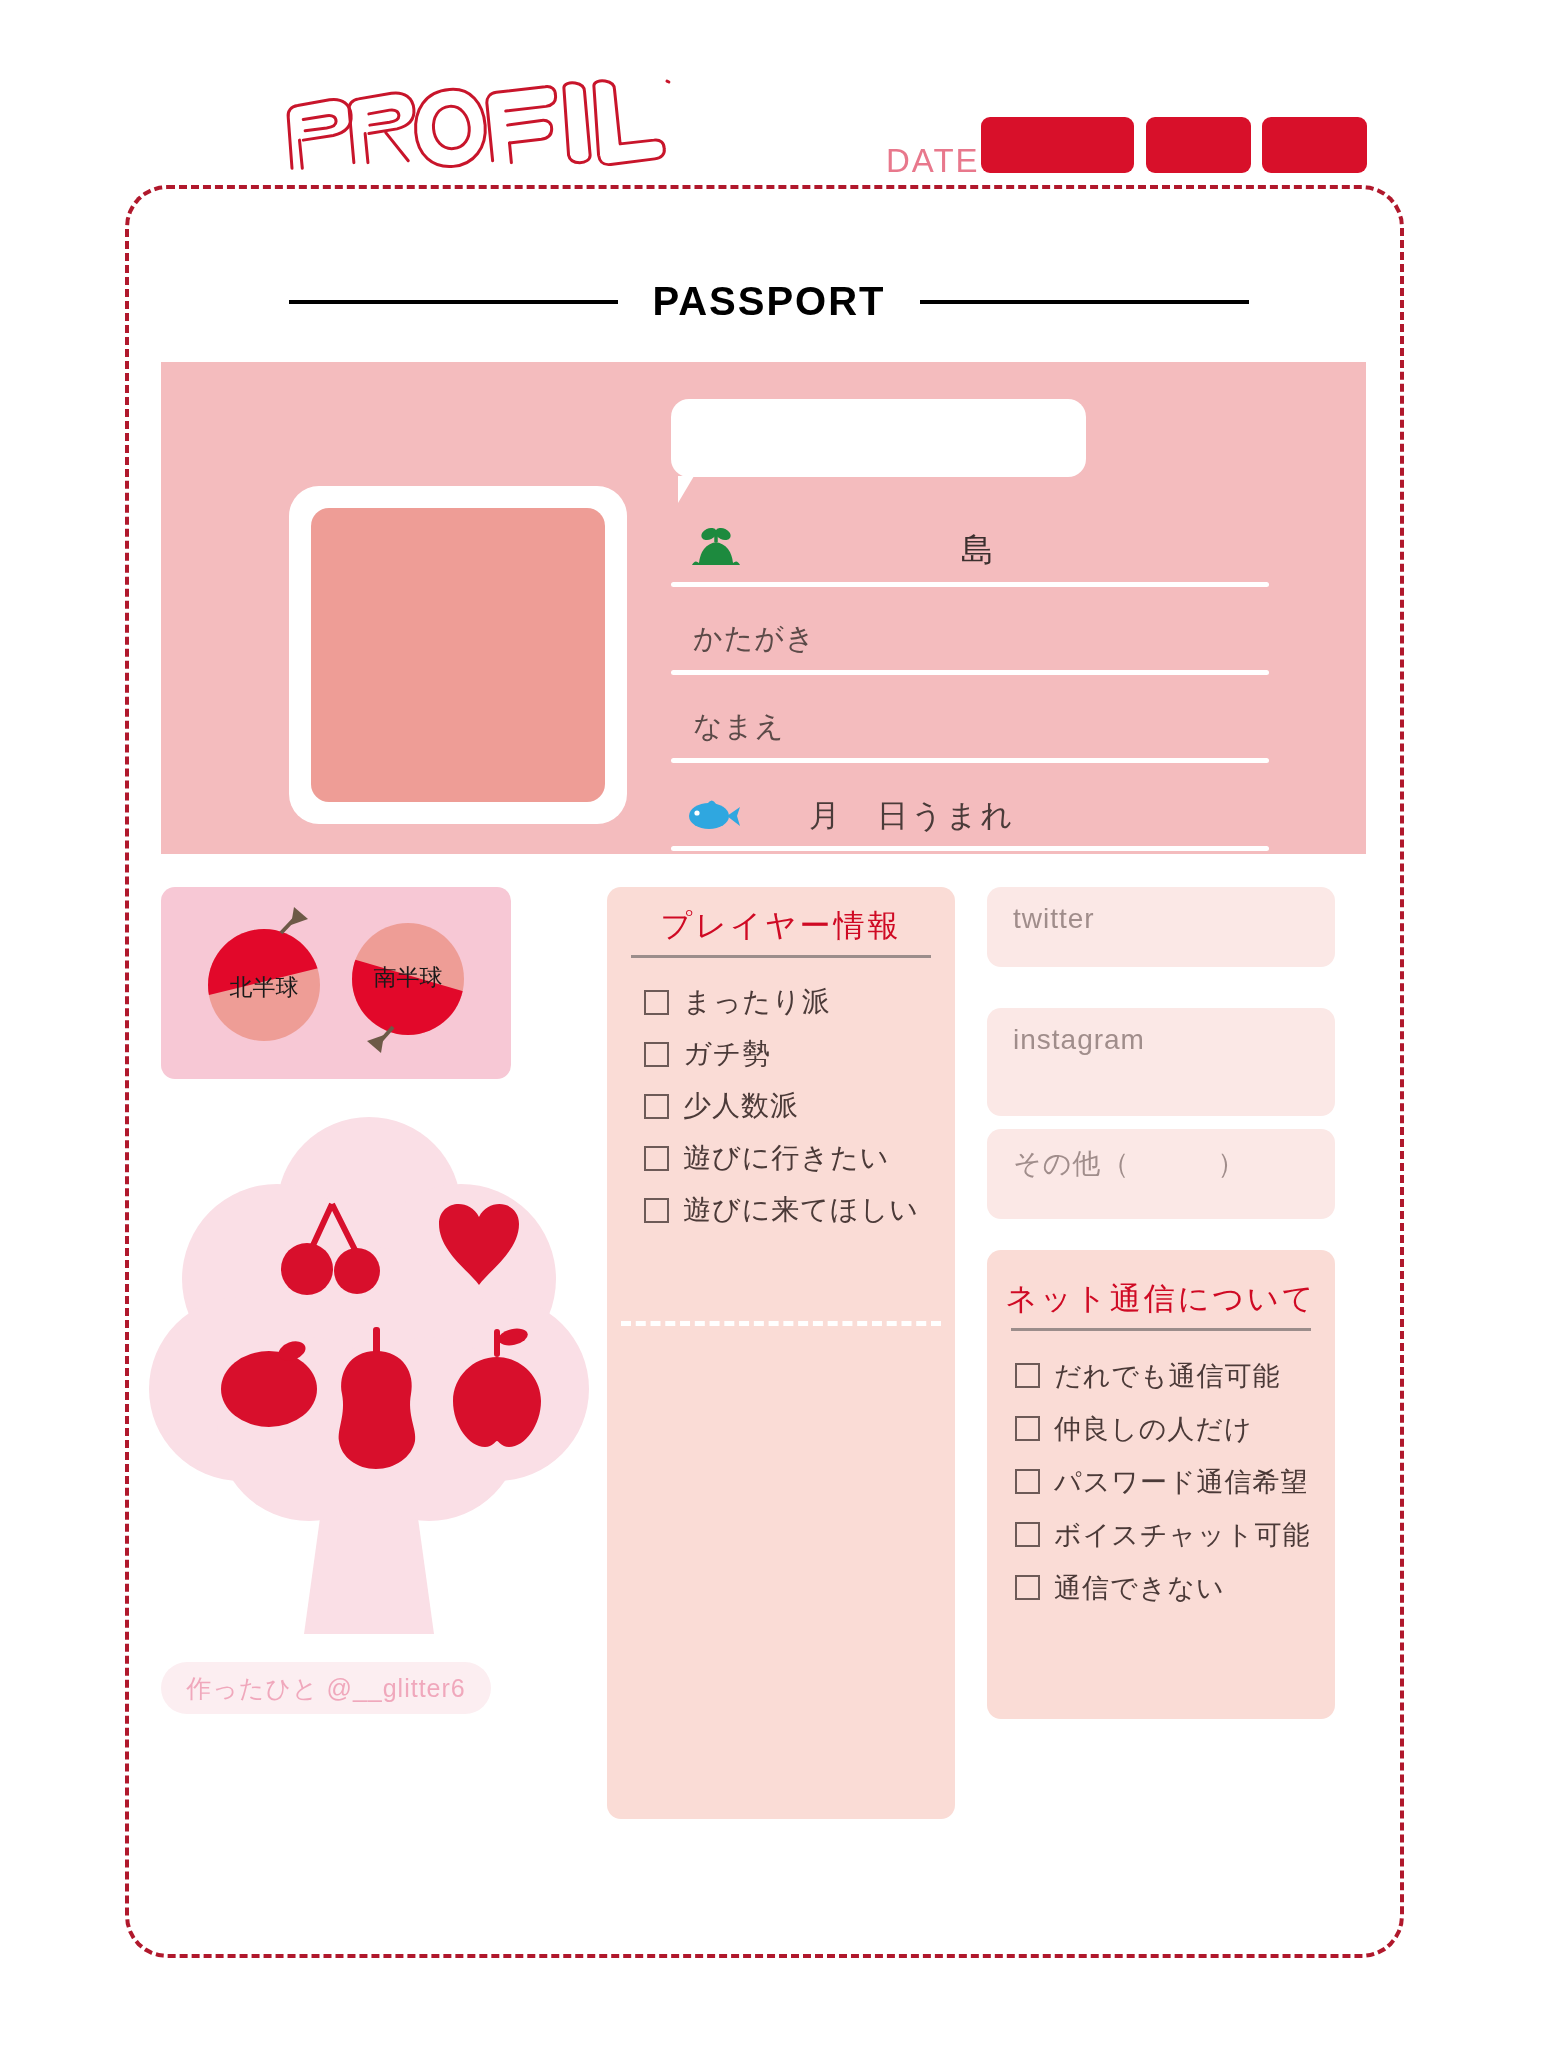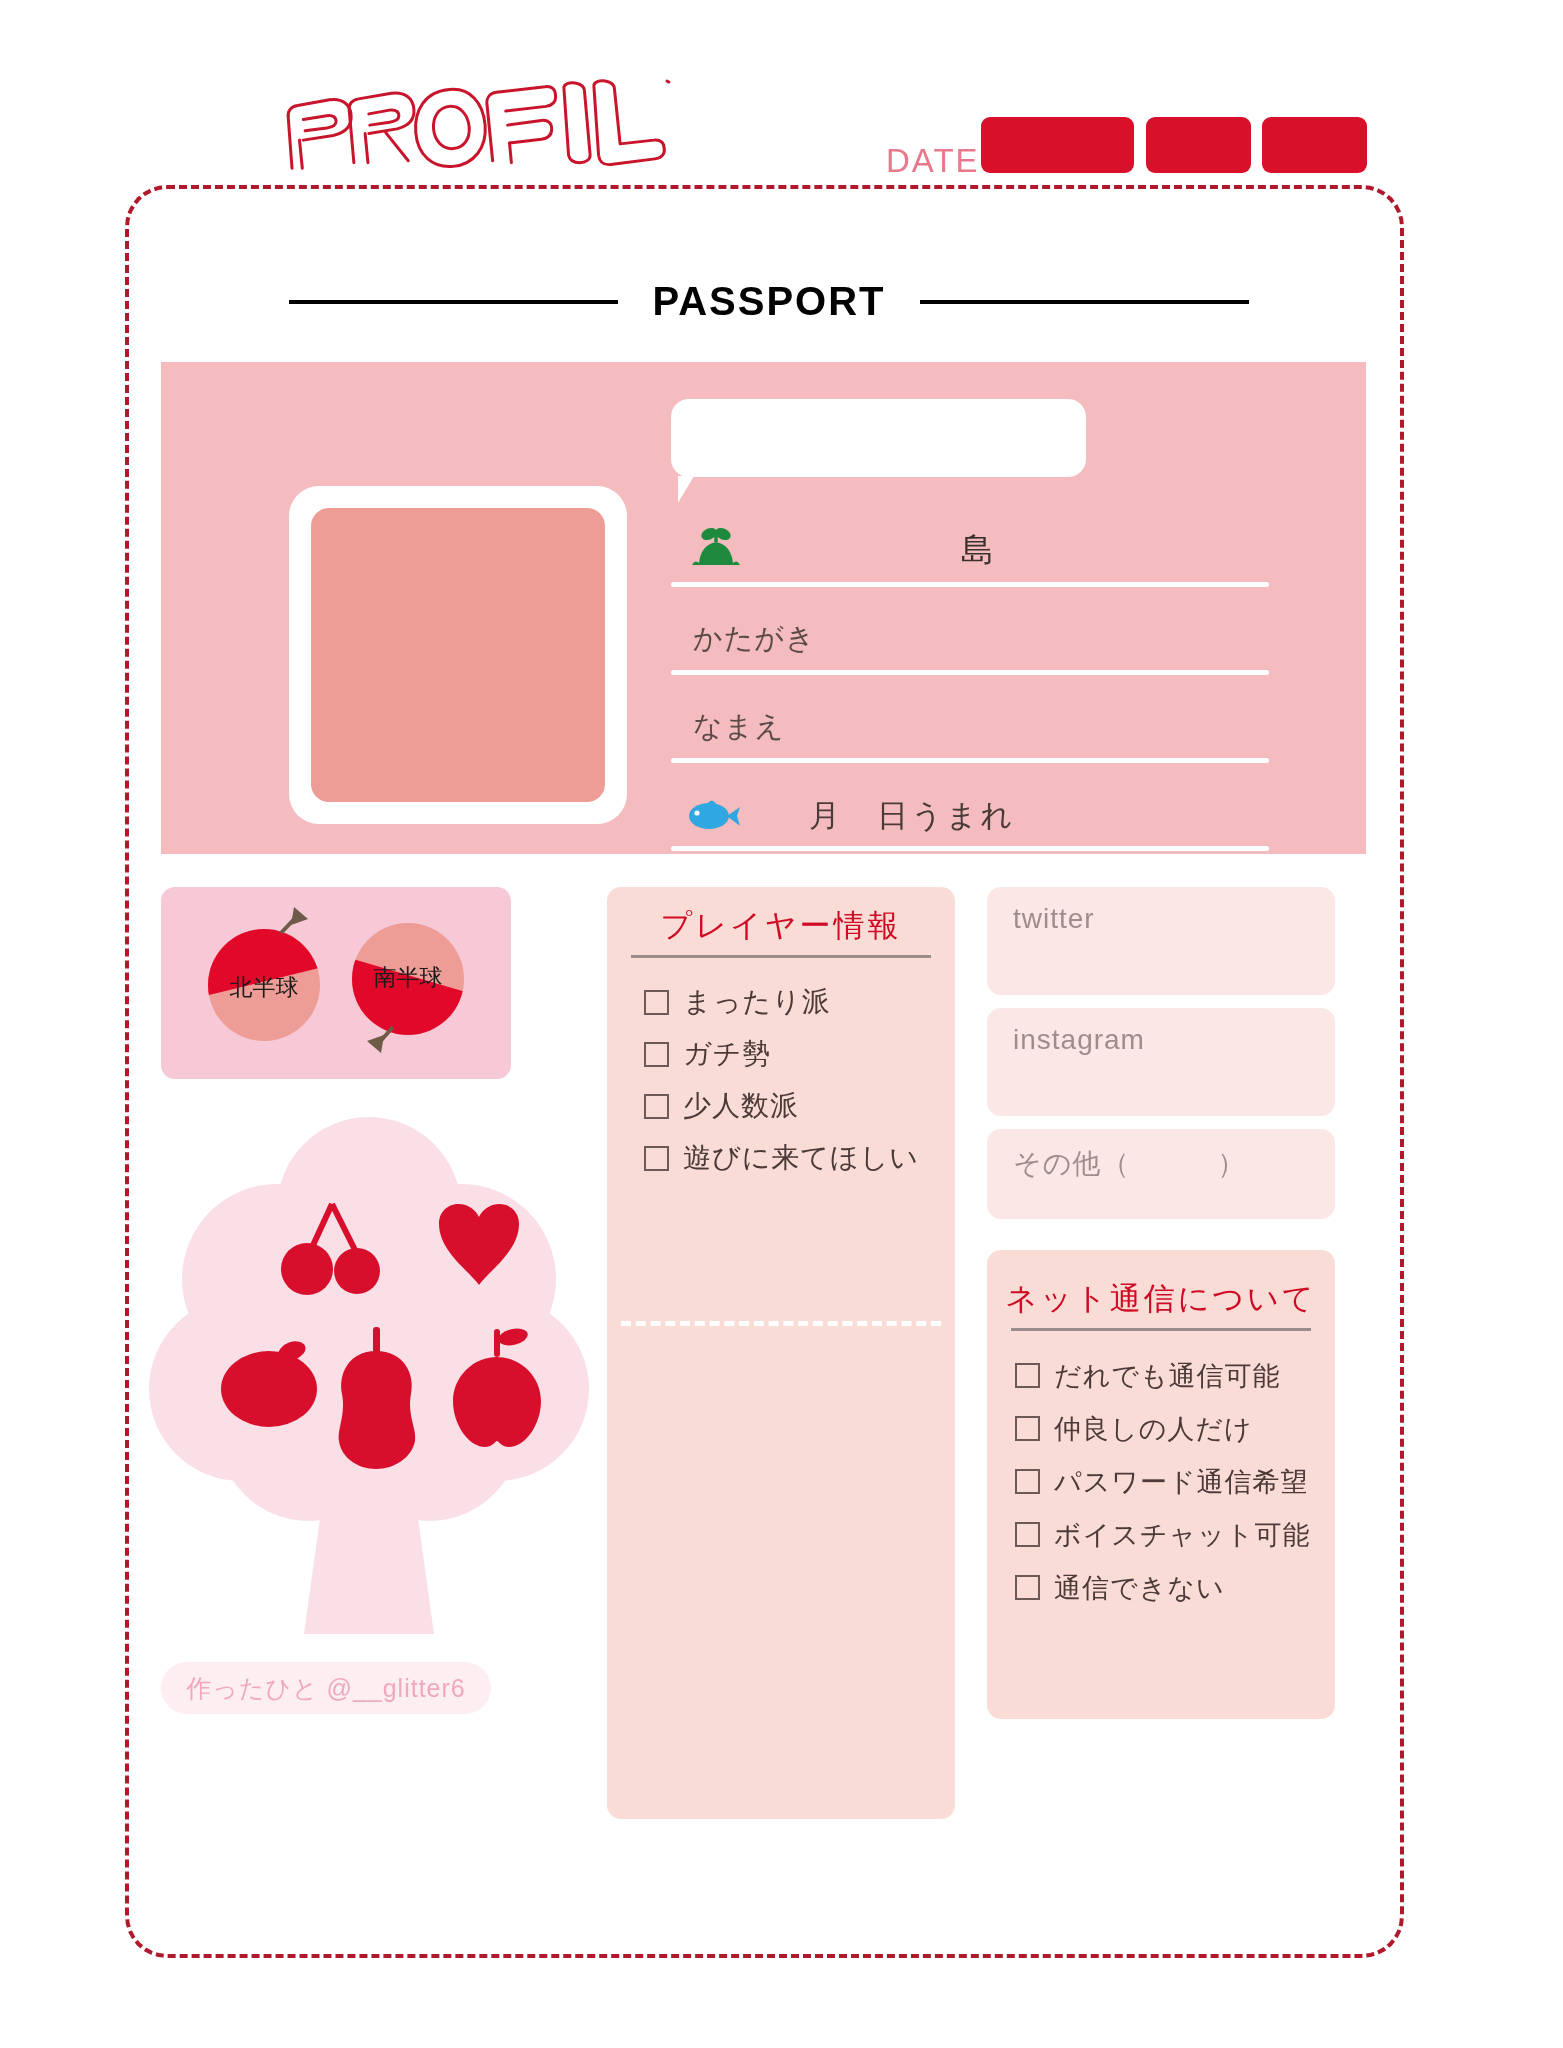--- a/index.html
+++ b/index.html
@@ -130,21 +130,21 @@
 
   
   .social-box {
     position: absolute; left: 858px;
     width: 348px; background: #fbe8e6; border-radius: 14px;
   }
   .social-box .ph {
     position: absolute; left: 26px; top: 16px;
     font-size: 28px; color: #a08d8b; letter-spacing: 1px;
   }
-  .sb1 { top: 698px; height: 108px; }
+  .sb1 { top: 698px; height: 80px; }
   .sb2 { top: 819px; height: 108px; }
   .sb3 { top: 940px; height: 90px; padding-left: 20px; }
 
   
   .net-panel {
     position: absolute; left: 858px; top: 1061px;
     width: 348px; height: 469px;
     background: #fadcd6; border-radius: 14px;
     padding-top: 28px;
   }
@@ -338,20 +338,24 @@
         <div class="check-item">
           <span class="checkbox"></span>
           <span class="check-label">ガチ勢</span>
         </div>
         <div class="check-item">
           <span class="checkbox"></span>
           <span class="check-label">少人数派</span>
         </div>
         <div class="check-item">
           <span class="checkbox"></span>
+          <span class="check-label">遊びに行きたい</span>
+        </div>
+        <div class="check-item">
+          <span class="checkbox"></span>
           <span class="check-label">遊びに来てほしい</span>
         </div>
       </div>
       <div class="panel-dash"></div>
     </div>
 
     <div class="social-box sb1">
       <span class="ph">twitter</span>
     </div>
     <div class="social-box sb2">

